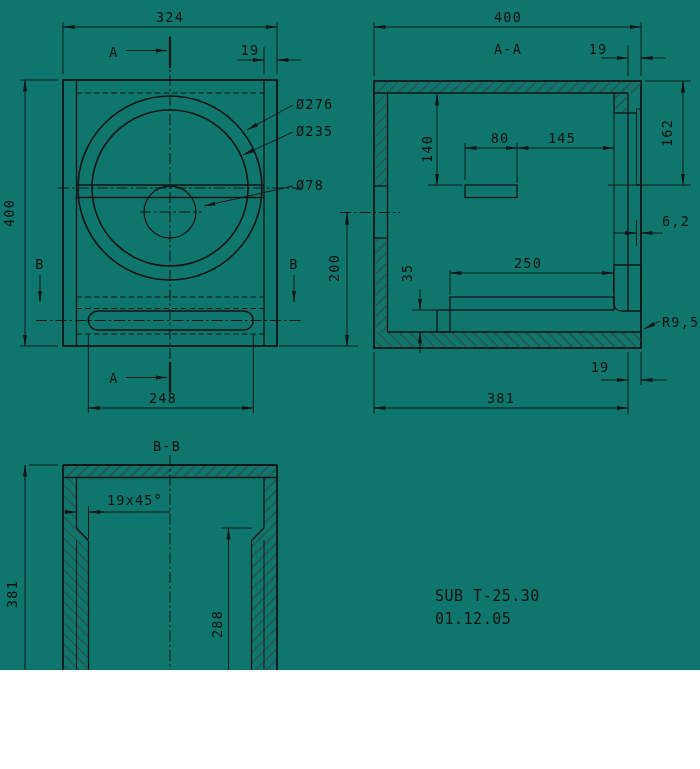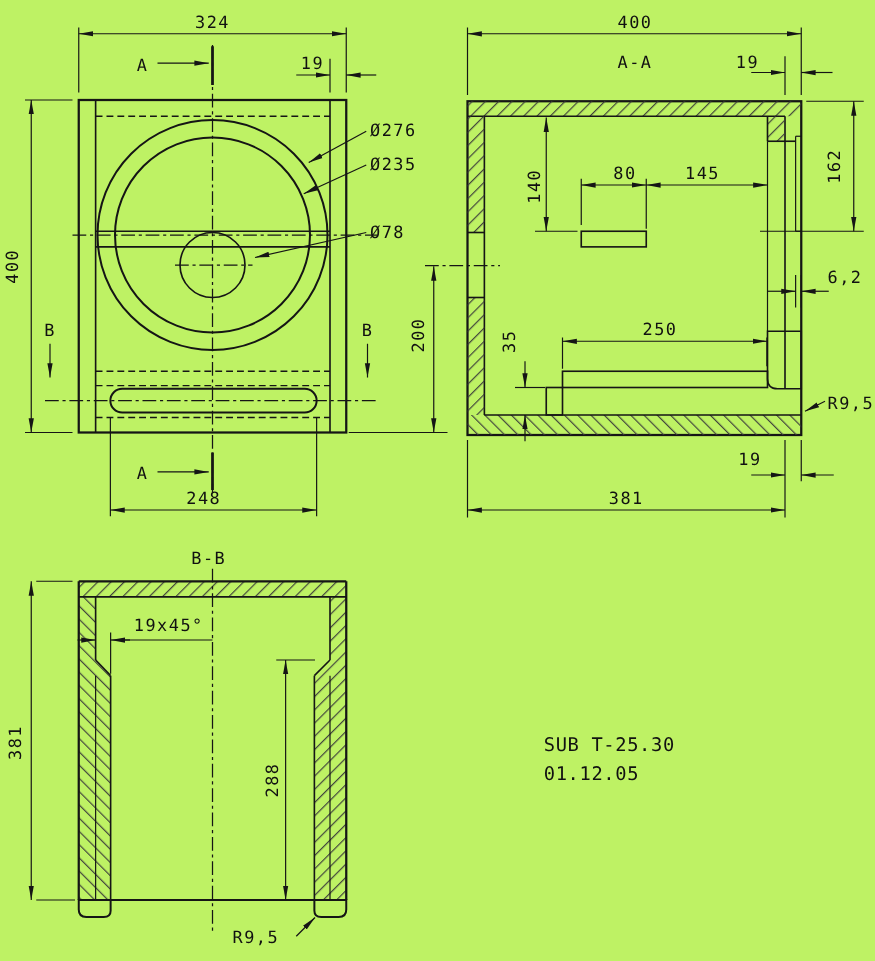--- a/index.html
+++ b/index.html
@@ -1,16 +1,16 @@
 <!DOCTYPE html>
 <html><head>
 <meta charset="utf-8">
 <style>
   html,body{margin:0;padding:0;background:#ffffff;}
-  #stage{width:700px;height:769px;background:#bef264;position:relative;}
+  #stage{width:700px;height:670px;background:#0f766e;position:relative;}
   svg{display:block;}
   .ol {fill:none;stroke:#151515;stroke-width:1.8;}
   .ol2{fill:none;stroke:#151515;stroke-width:1.6;}
   .l2 {fill:none;stroke:#151515;stroke-width:1.3;}
   .ex {fill:none;stroke:#151515;stroke-width:0.95;}
   .dl {fill:none;stroke:#151515;stroke-width:0.95;}
   .cl {fill:none;stroke:#151515;stroke-width:1;stroke-dasharray:11 3 2.5 3;}
   .hid{fill:none;stroke:#151515;stroke-width:1.05;stroke-dasharray:5.5 3.2;}
   .tk {stroke:#151515;stroke-width:2.2;}
   text.dim{font-family:"DejaVu Sans Mono",monospace;font-size:13.5px;letter-spacing:1.2px;fill:#111;text-anchor:middle;}

